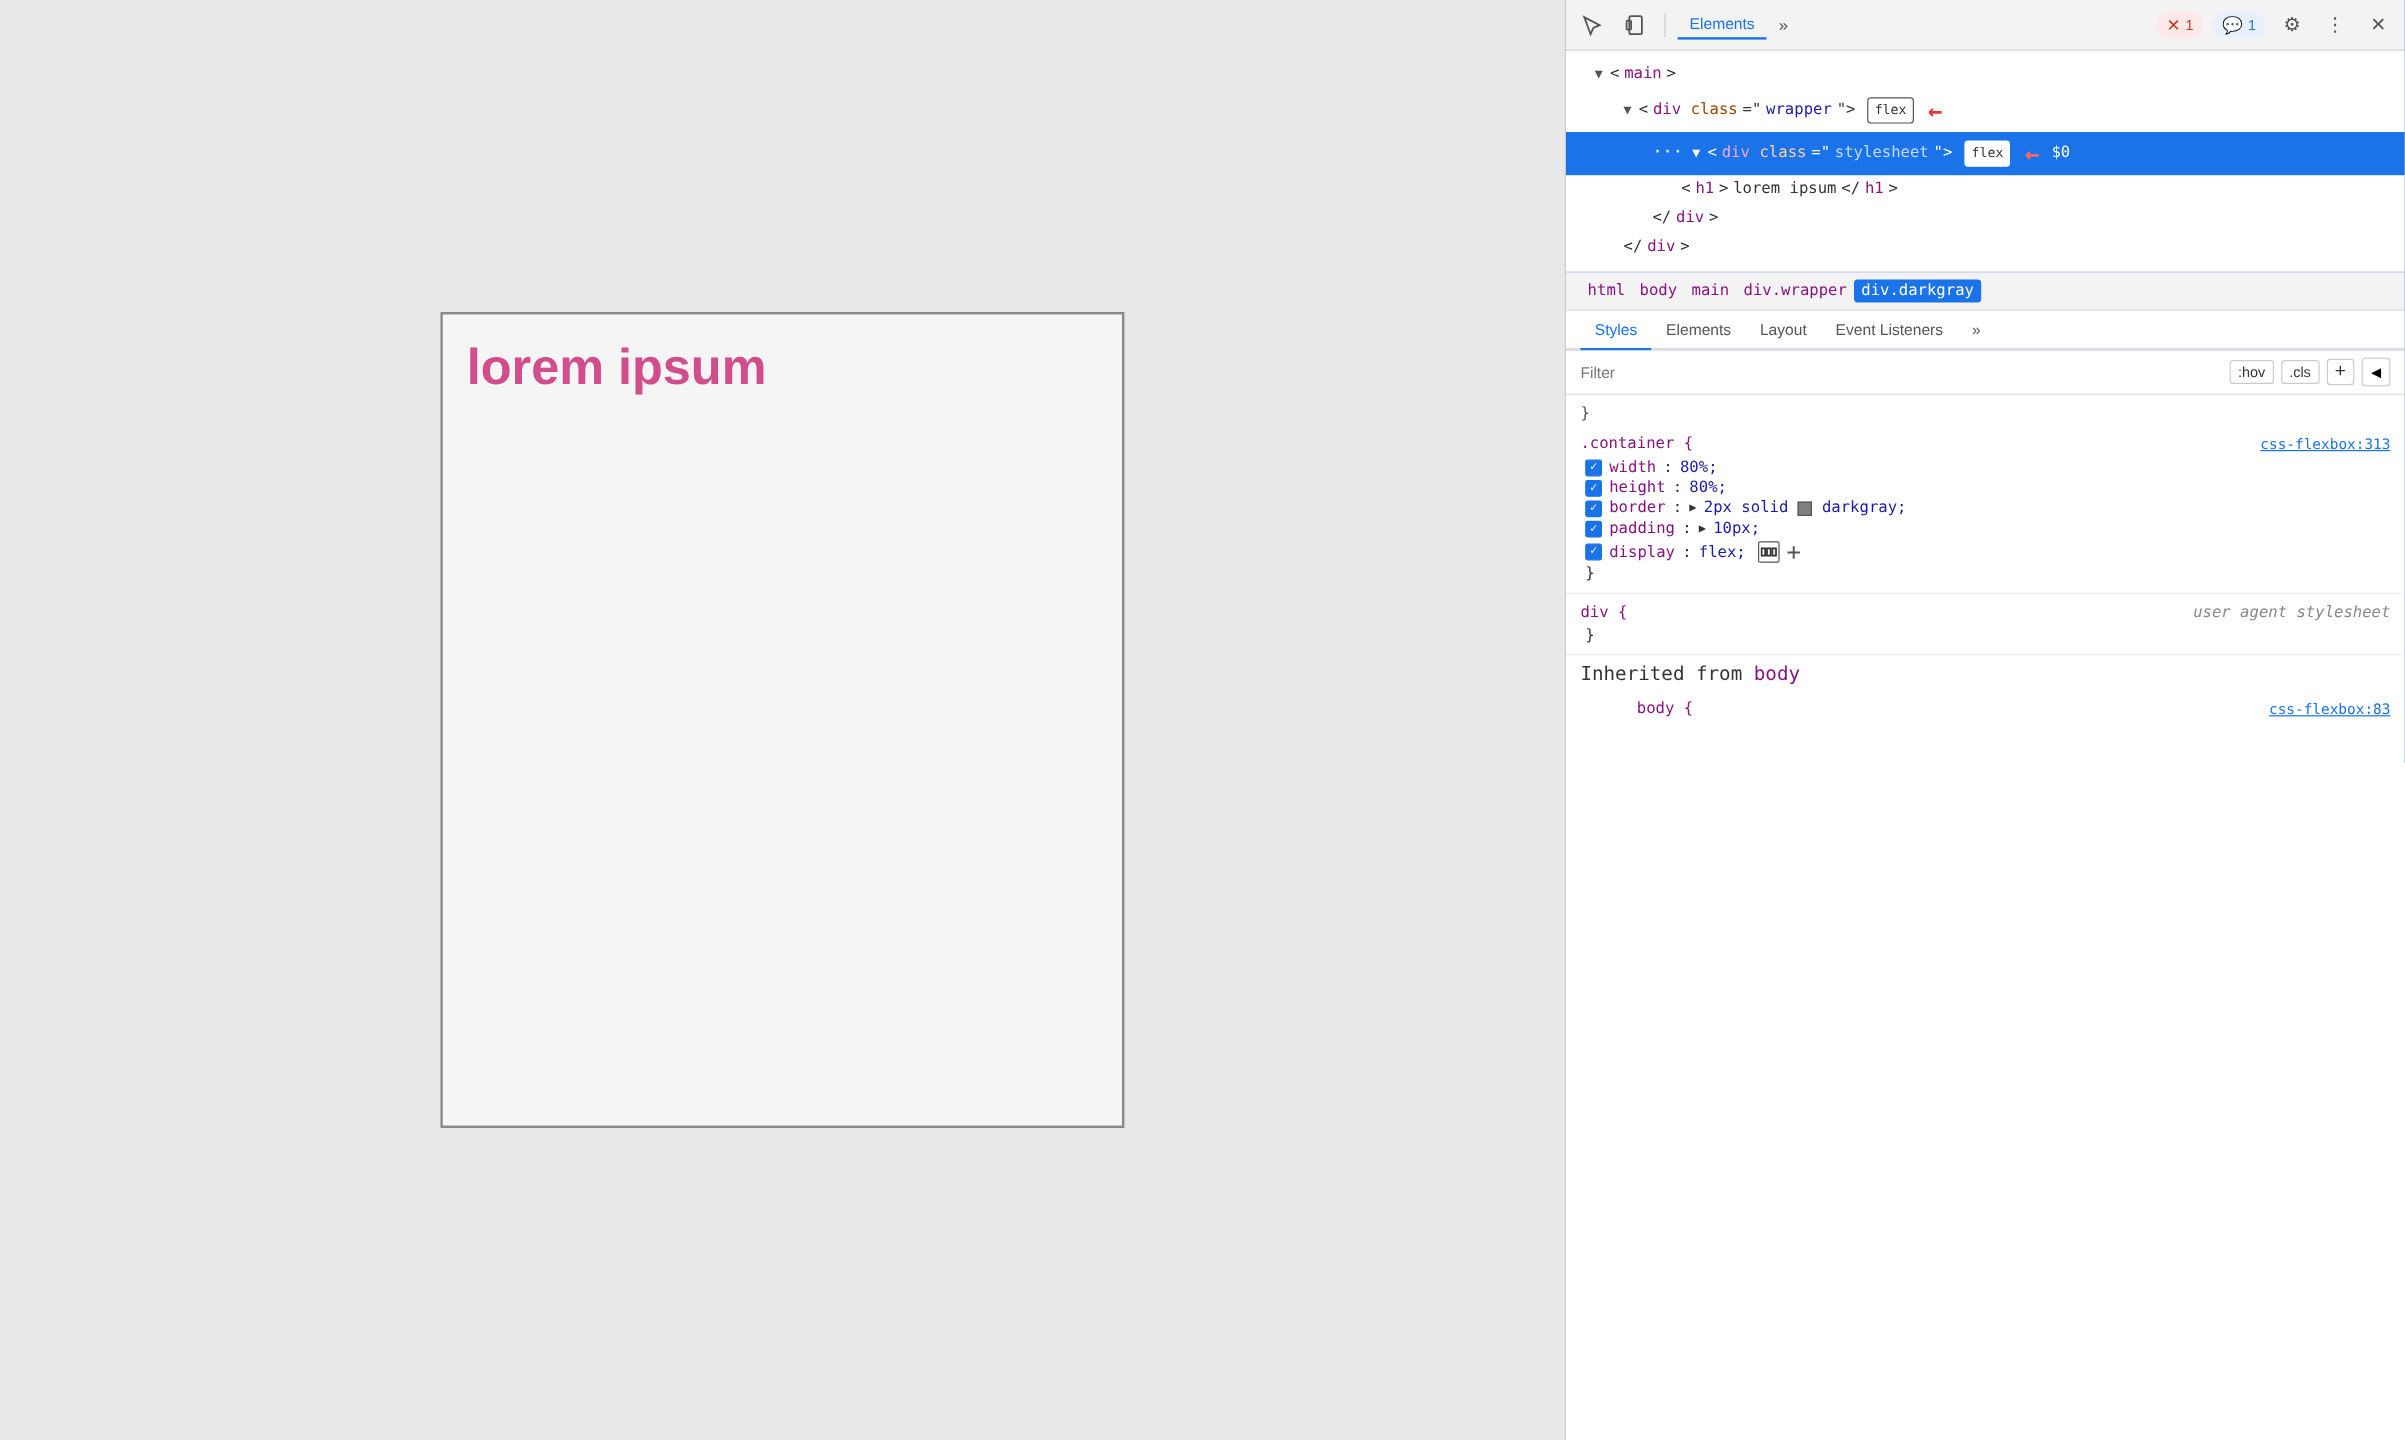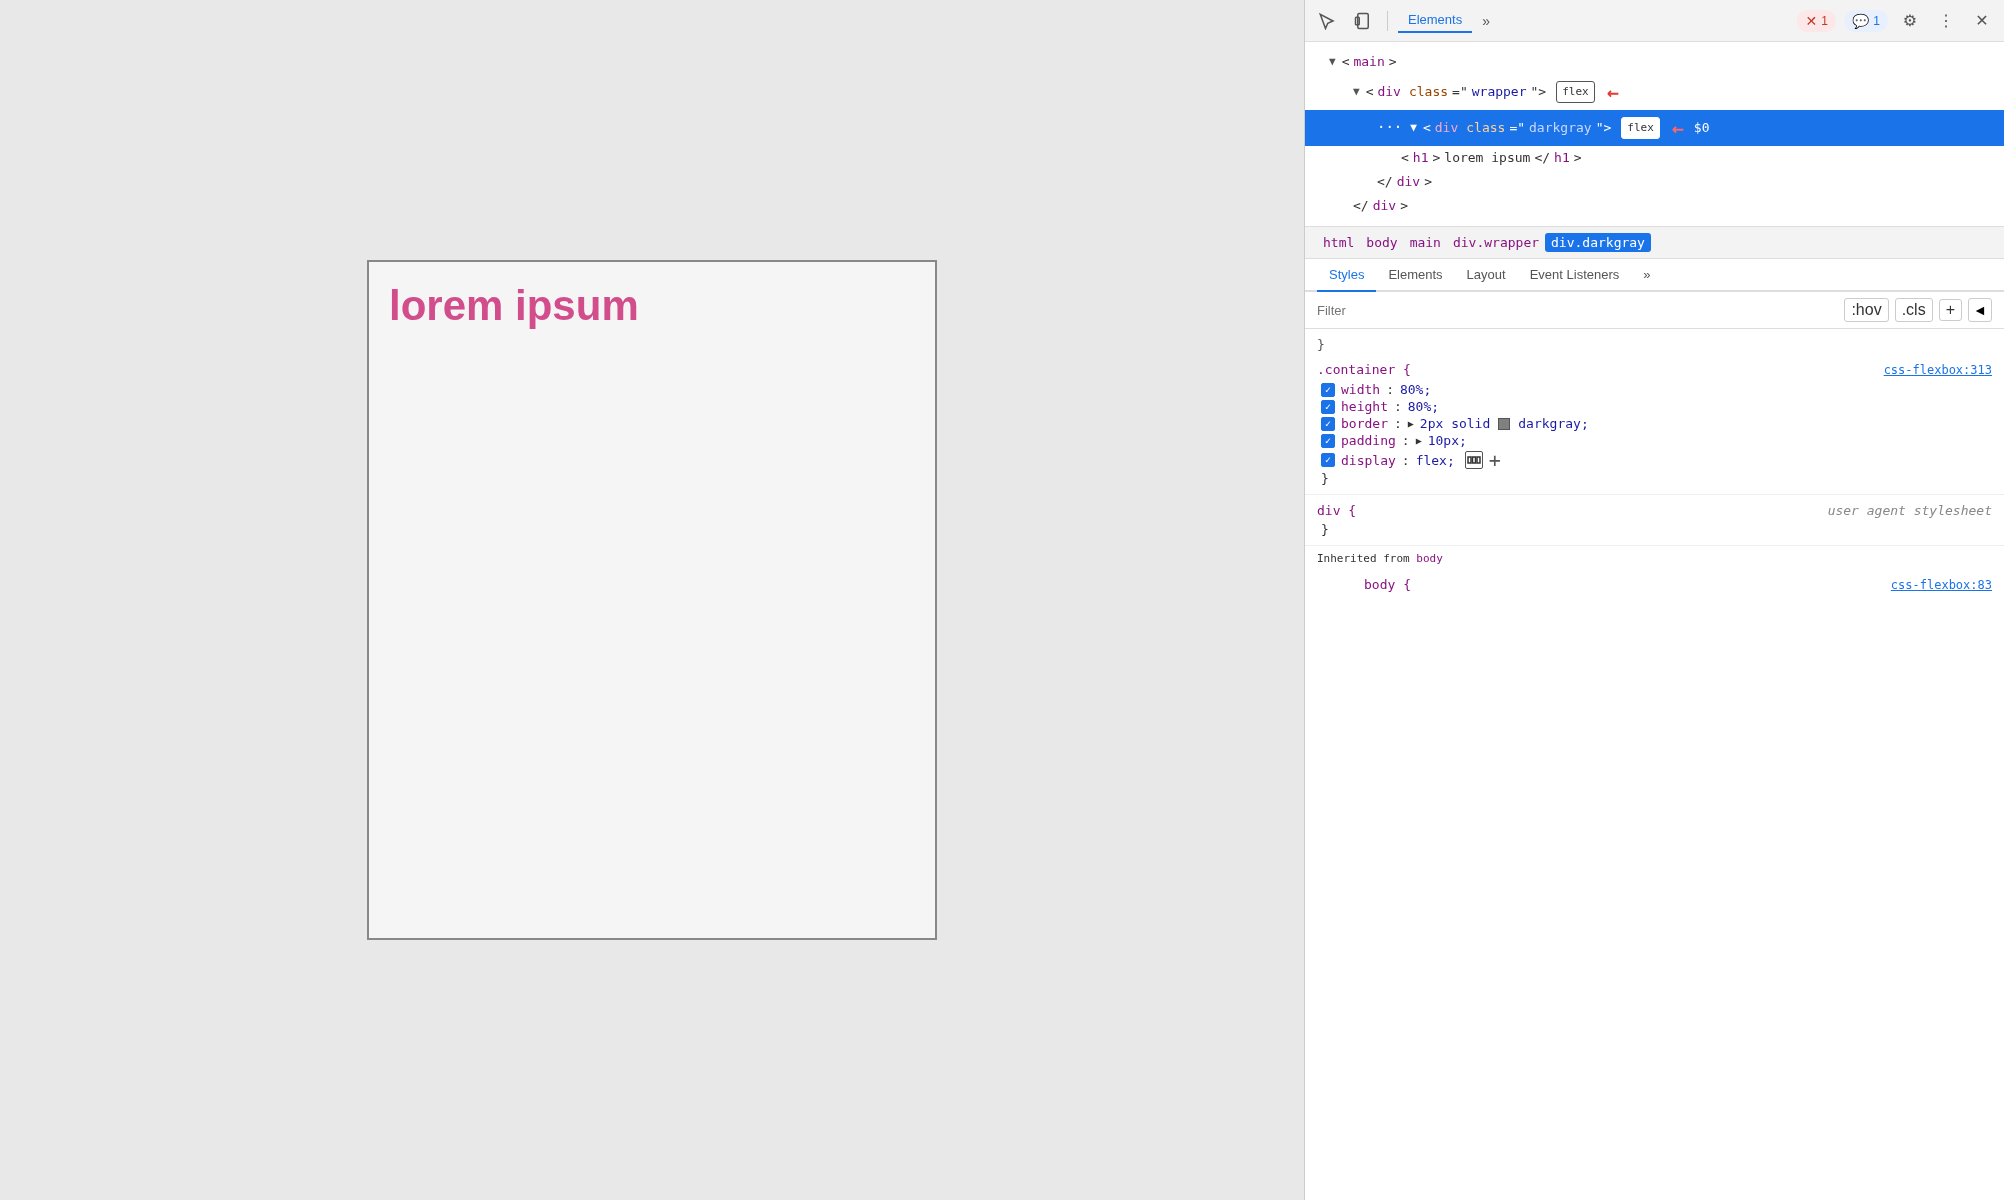--- a/index.html
+++ b/index.html
@@ -298,21 +298,21 @@
       gap: 6px;
       align-items: center;
     }
 
     .filter-btn {
       padding: 2px 6px;
       border: 1px solid #ccc;
       border-radius: 3px;
       background: white;
       cursor: pointer;
-      font-size: 16px;
+      font-size: 12px;
       color: #333;
     }
 
     .filter-icon-btn {
       width: 24px;
       height: 24px;
       display: flex;
       align-items: center;
       justify-content: center;
       border: 1px solid #ccc;
@@ -431,21 +431,21 @@
       font-style: italic;
       color: #888;
     }
 
     .close-brace {
       color: #333;
     }
 
     .inherited-label {
       padding: 6px 12px;
-      font-size: 11px;
+      font-size: 16px;
       color: #333;
     }
 
     .inherited-label span {
       color: #881280;
     }
 
     .body-section {
       padding: 6px 12px;
       margin-left: 47px;
@@ -517,21 +517,21 @@
     </div>
 
     <div class="dom-line indent-3 selected" style="background:#1a73e8; color:white;">
       <span class="dots-indicator" style="color:white; margin-right:4px;">···</span>
       <span class="triangle" style="color:white;">▼</span>
       <span style="color:white;">&lt;</span>
         <span style="color:#f8a8d0;">div</span>
       <span> </span>
         <span style="color:#ffd0a0;">class</span>
         <span style="color:white;">="</span>
-        <span style="color:#c8d8ff;">darkgray</span>
+        <span style="color:#c8d8ff;">stylesheet</span>
         <span style="color:white;">"&gt;</span>
       <span class="flex-badge" style="border-color:white; color:#333; background:white;">flex</span>
       <span class="arrow-indicator" style="color:#ff6666;">←</span>
       <span style="color:white; margin-left:6px;">$0</span>
     </div>
 
     <div class="dom-line indent-4">
       <span class="punctuation">&lt;</span>
         <span class="tag-name">h1</span>
         <span class="punctuation">&gt;</span>

